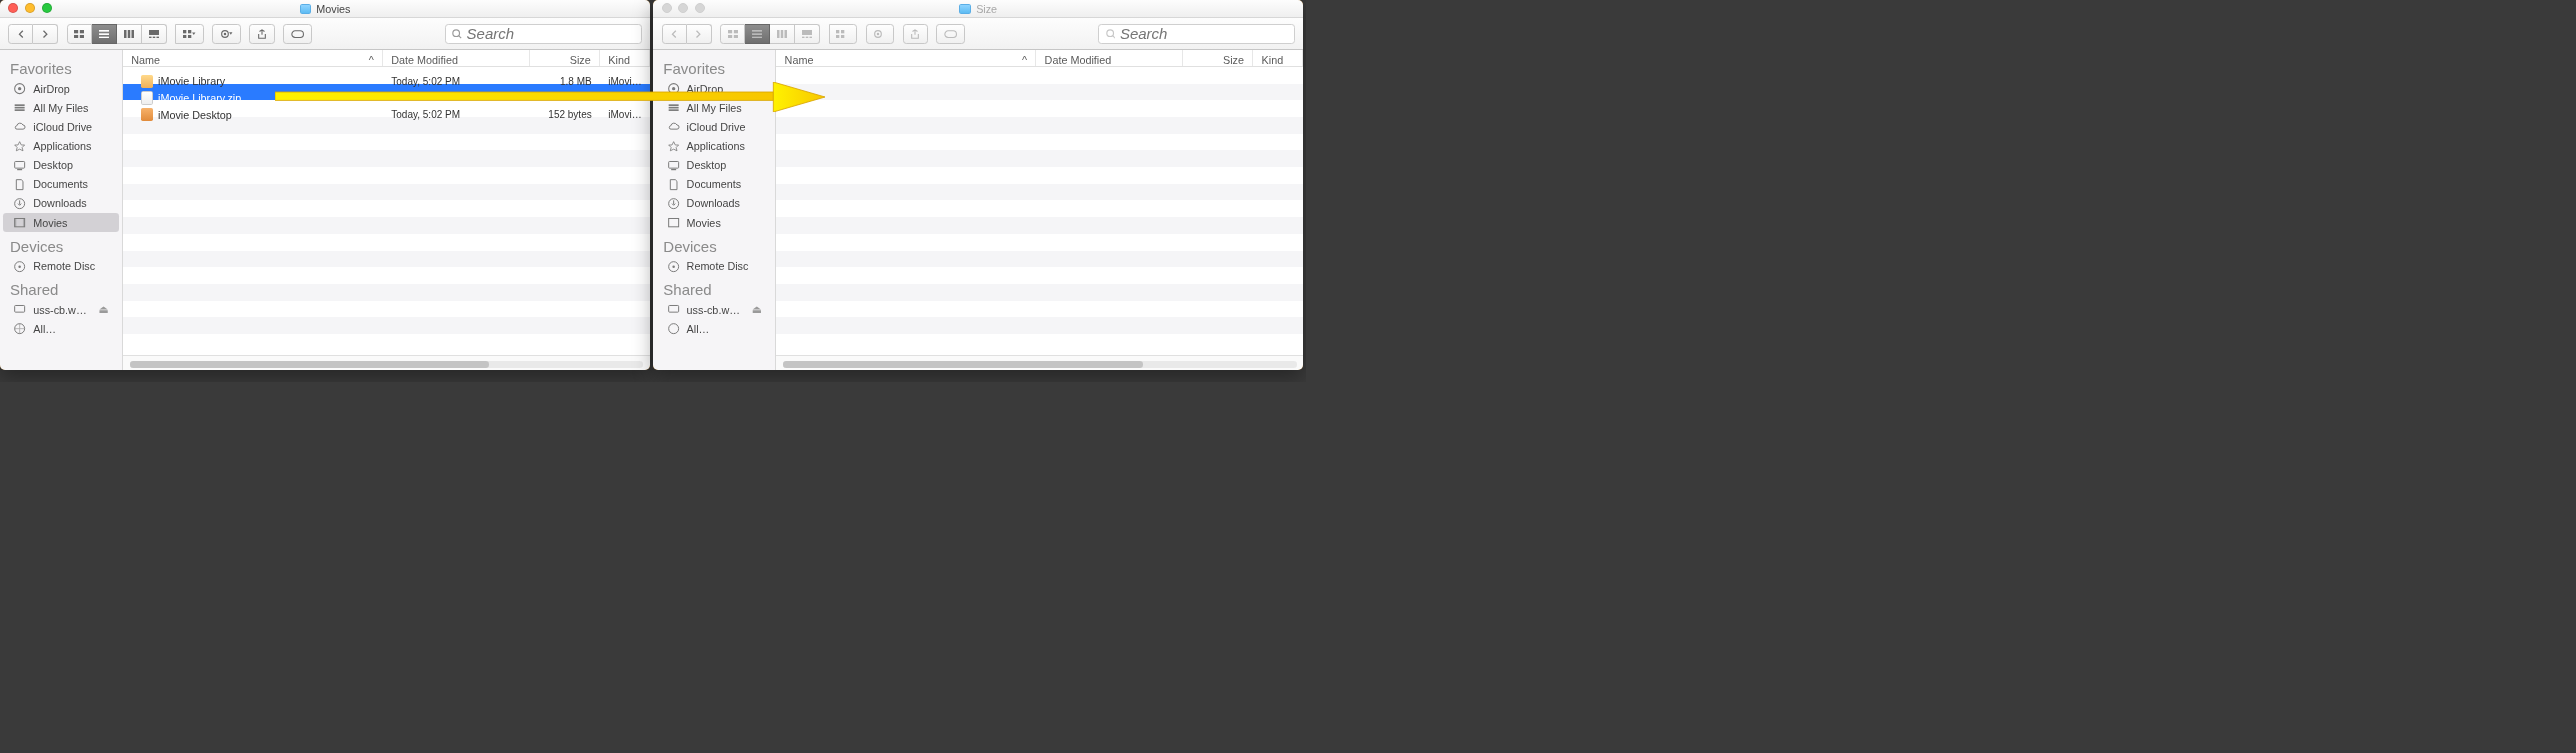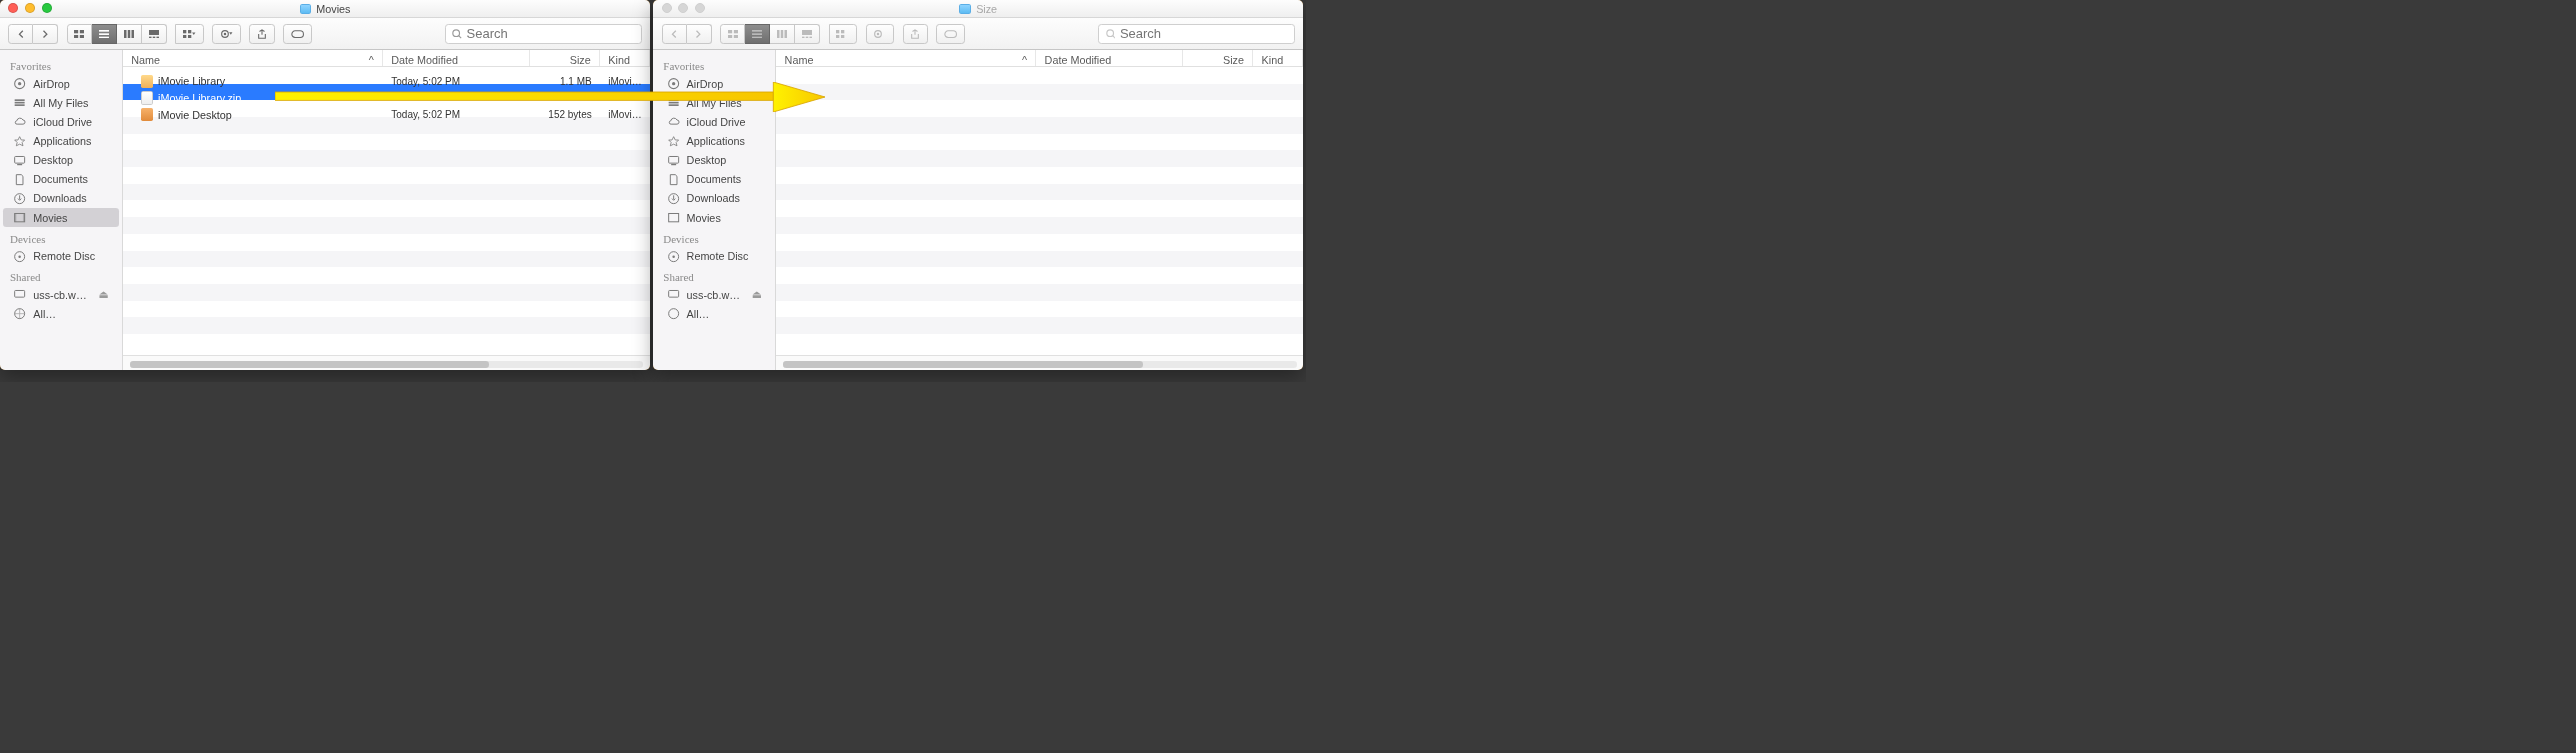--- a/index.html
+++ b/index.html
@@ -18,25 +18,25 @@
 
   .toolbar { height:32px; background:linear-gradient(#fdfdfd,#f2f2f2); border-bottom:0.8px solid #c6c6c6; display:flex; align-items:center; padding:0 8.3px; gap:8.3px; }
   .seg { display:flex; }
   .btn { height:20px; min-width:25px; padding:0 6.7px; background:linear-gradient(#fefefe,#f0f0f0); border:0.8px solid #c8c8c8; display:flex; align-items:center; justify-content:center; color:#6a6a6a; cursor:default; }
   .seg .btn+.btn{border-left:none;}
   .seg .btn:first-child{border-radius:3.3px 0 0 3.3px;} .seg .btn:last-child{border-radius:0 3.3px 3.3px 0;}
   .btn.single{border-radius:3.3px;}
   .btn.active{background:linear-gradient(#8d8d8d,#6f6f6f); color:#fff; border-color:#666;}
   .inactive .btn{color:#bbb;}
   .search { flex:1; max-width:197px; margin-left:auto; height:20px; border:0.8px solid #cfcfcf; border-radius:3.3px; background:#fff; display:flex; align-items:center; padding:0 6.7px; color:#9a9a9a; gap:5px;}
-  .search input { border:0; outline:0; width:100%; font-size:13px; color:#444; background:transparent;}
+  .search input { border:0; outline:0; width:100%; font-size:15px; color:#444; background:transparent;font-style:italic;}
 
   .body { flex:1; display:flex; min-height:0; }
   .sidebar { width:123px; background:#f6f5f7; border-right:0.8px solid #d9d9d9; overflow-y:auto; padding:5px 0 8.3px; }
-  .section-head { font-size:11px; color:#8a8a8a; padding:5px 10px 1.7px;font-family:Liberation Serif, serif; }
+  .section-head { font-size:15px; color:#8a8a8a; padding:5px 10px 1.7px; }
   .side-item { display:flex; align-items:center; gap:6.7px; padding:2.5px 10px; color:#454545; cursor:default; border-radius:3.3px; margin:0.8px 3.3px; }
   .side-item.active{background:#d3d1d5;}
   .side-ico{width:13.3px;height:13.3px;display:flex;align-items:center;justify-content:center;color:#7b7b7b;}
   .eject{margin-left:auto;color:#9a9a9a;}
 
   .content { flex:1; display:flex; flex-direction:column; min-width:0; }
   .col-headers { height:16.7px; background:#fff; border-bottom:0.8px solid #e0e0e0; display:flex; align-items:center; font-size:9.2px; color:#5b5b5b; }
   .col { padding:0 8.3px; border-right:0.8px solid #e7e7e7; display:flex; align-items:flex-end; height:100%; }
   .col.name{flex:1;} .col.date{width:147px;} .col.size{width:70px;justify-content:flex-end;} .col.kind{width:50px;}
   .sort-ind{margin-left:auto;}
@@ -283,21 +283,21 @@
             <span>Kind</span>
           </div>
       </div>
       <div class="rows">
         <div class="row">
           <div class="cell name">
               <span class="file-ico ico-lib"></span>
               <span>iMovie Library</span>
             </div>
           <div class="cell date">Today, 5:02 PM</div>
-          <div class="cell size">1.1 MB</div>
+          <div class="cell size">1.8 MB</div>
           <div class="cell kind">iMovi…</div>
         </div>
         <div class="row selected">
           <div class="cell name">
               <span class="file-ico ico-zip"></span>
               <span>iMovie Library.zip</span>
             </div>
           <div class="cell date"></div>
           <div class="cell size"></div>
           <div class="cell kind"></div>

